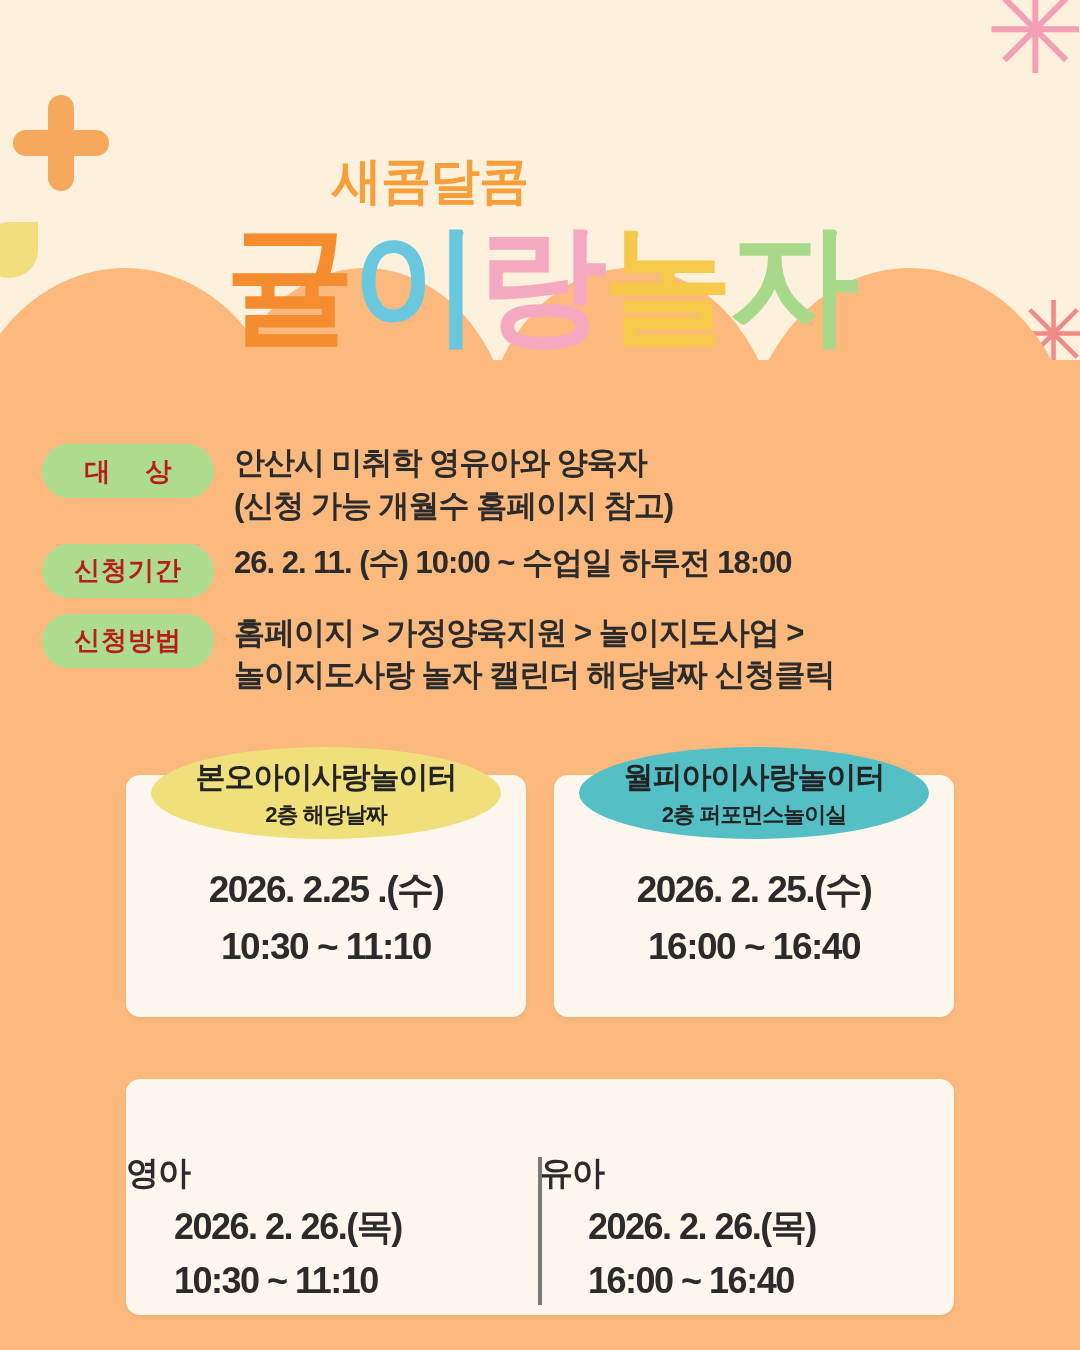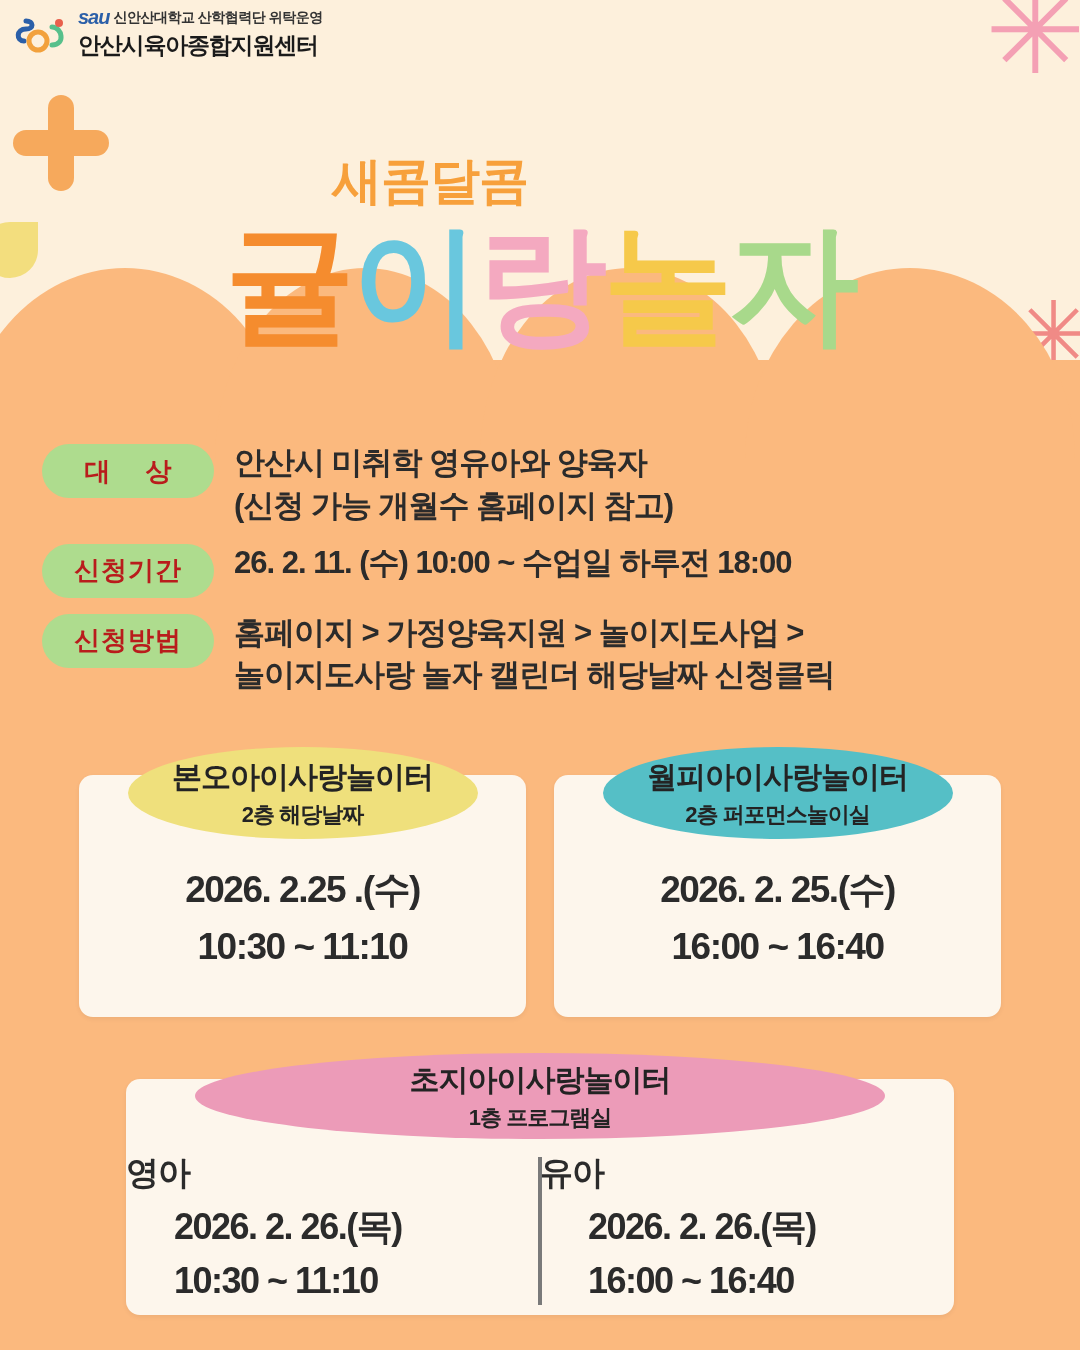--- a/index.html
+++ b/index.html
@@ -199,21 +199,20 @@
     justify-content: center;
     gap: 28px;
   }
   .card {
     position: relative;
     width: 400px;
     height: 242px;
     background: #FDF6EC;
     border-radius: 14px;
     box-shadow: 0 2px 5px rgba(0,0,0,0.06);
-    padding-left: 47px;
   }
   .card-badge {
     position: absolute;
     left: 50%;
     top: -28px;
     transform: translateX(-50%);
     width: 350px;
     height: 92px;
     border-radius: 50%;
     display: flex;
@@ -315,37 +314,20 @@
   <div class="deco blob" style="left:-40px; top:810px; width:90px; height:90px; background:#F9A76B; opacity:.6;"></div>
   <div class="deco plus" style="left:20px; top:1250px; background:#F79B59;"></div>
 
   <div class="hills">
     <div class="hill h1"></div>
     <div class="hill h2"></div>
     <div class="hill h3"></div>
     <div class="hill h4"></div>
   </div>
 
-  <div class="logo-wrap">
-    <div class="logo-mark">
-      <svg width="56" height="46" viewBox="0 0 56 46" xmlns="http://www.w3.org/2000/svg">
-        <path d="M10 30 C2 30 2 18 12 18 C20 18 20 10 12 10" stroke="#2B5FA8" stroke-width="5" fill="none" stroke-linecap="round"></path>
-        <circle cx="24" cy="30" r="9" fill="none" stroke="#F2A13C" stroke-width="5"></circle>
-        <path d="M38 16 C48 16 52 34 38 34" stroke="#57C08B" stroke-width="5" fill="none" stroke-linecap="round"></path>
-        <circle cx="45" cy="12" r="4" fill="#E8604C"></circle>
-      </svg>
-    </div>
-    <div>
-      <div class="logo-text-line1">
-        <span class="sau">sau</span>
-        <span>신안산대학교 산학협력단 위탁운영</span>
-      </div>
-      <div class="logo-text-line2">안산시육아종합지원센터</div>
-    </div>
-  </div>
 
   <div class="title-mid">새콤달콤</div>
   <div class="title-main">
     <span class="c-orange">귤</span><span class="c-sky">이</span><span class="c-pink">랑</span><span class="c-yellow">놀</span><span class="c-green">자</span>
   </div>
 
   <div class="info">
 
     <div class="info-row">
       <div class="pill wide-space">대 상</div>
@@ -395,24 +377,20 @@
         <div class="card-body">
           <div>2026. 2. 25.(수)</div>
           <div>16:00 ~ 16:40</div>
         </div>
       </div>
 
     </div>
 
     <div class="card-row wide">
       <div class="card-wide">
-        <div class="card-badge badge-pink">
-          <div class="badge-title">초지아이사랑놀이터</div>
-          <div class="badge-sub">1층 프로그램실</div>
-        </div>
         <div class="divider"></div>
         <div class="wide-cols">
           <div class="wide-col">
             <div class="col-head">영아</div>
             <div class="col-line">2026. 2. 26.(목)</div>
             <div class="col-line">10:30 ~ 11:10</div>
           </div>
           <div class="wide-col">
             <div class="col-head">유아</div>
             <div class="col-line">2026. 2. 26.(목)</div>

